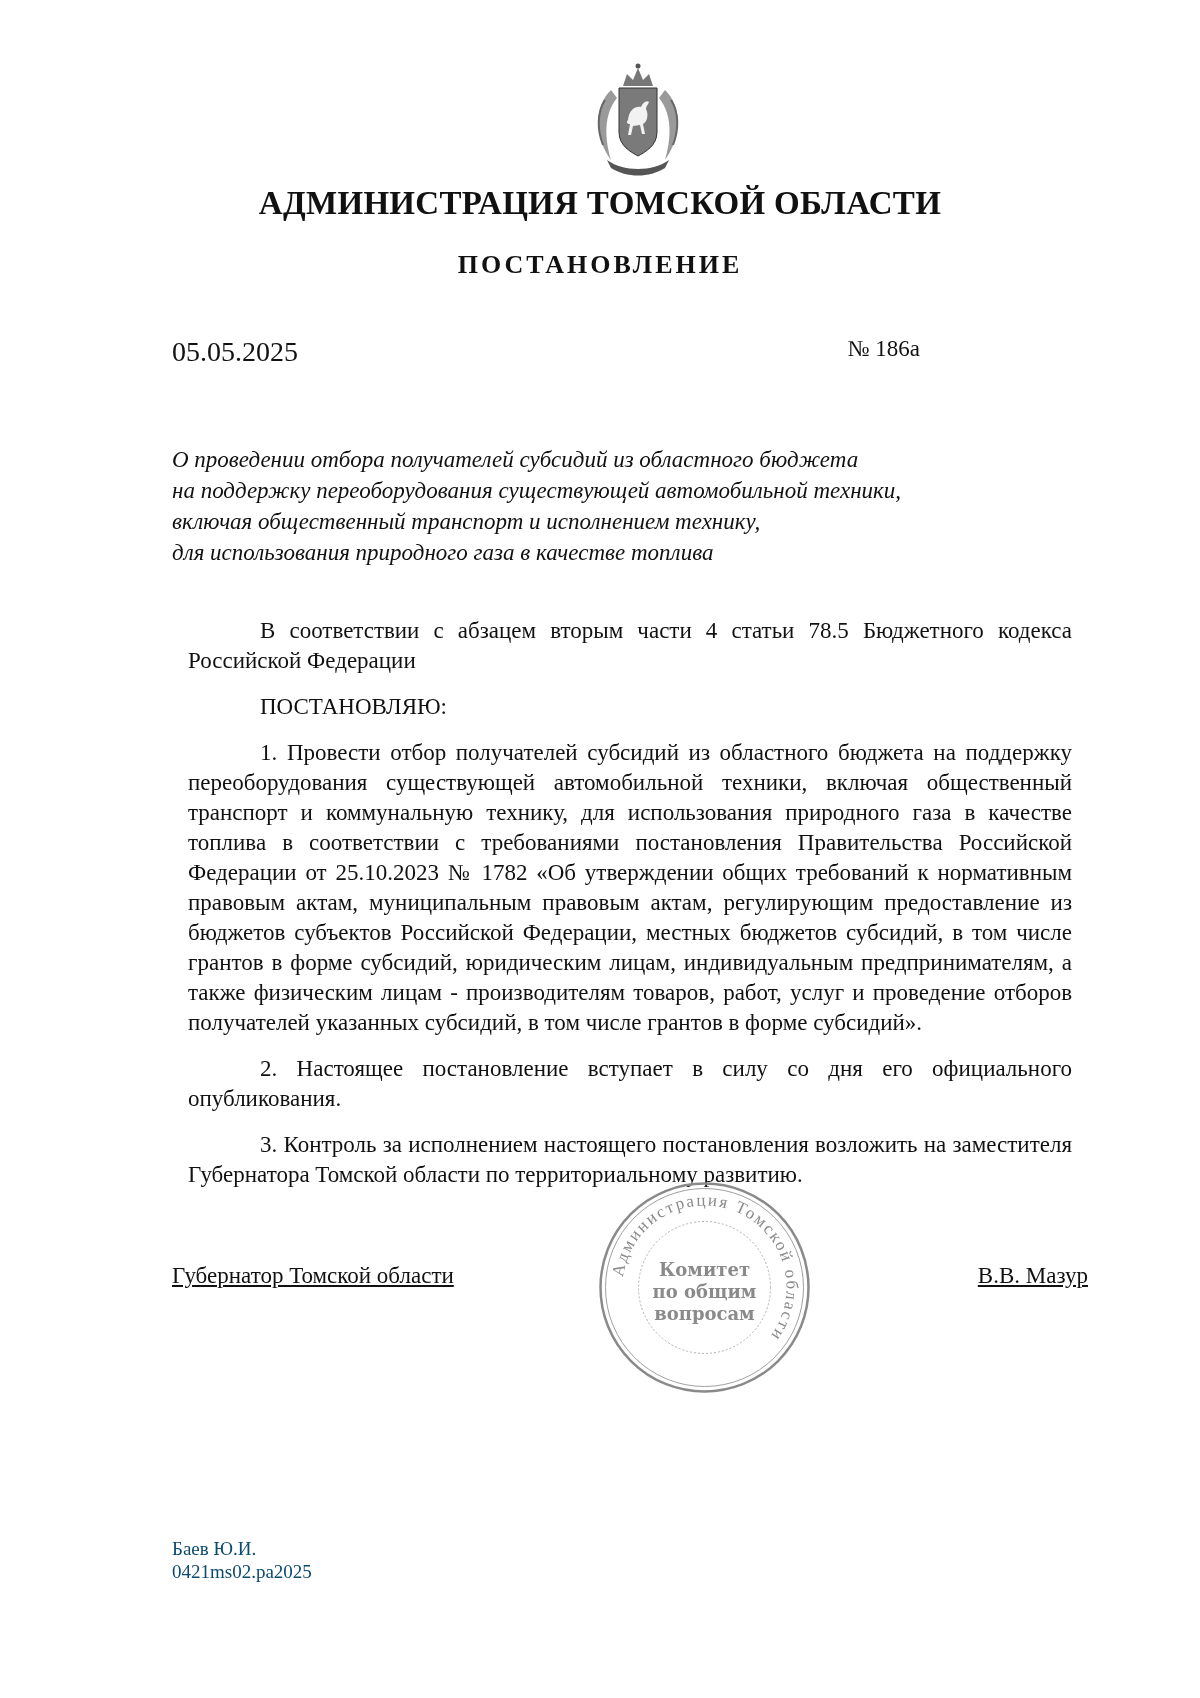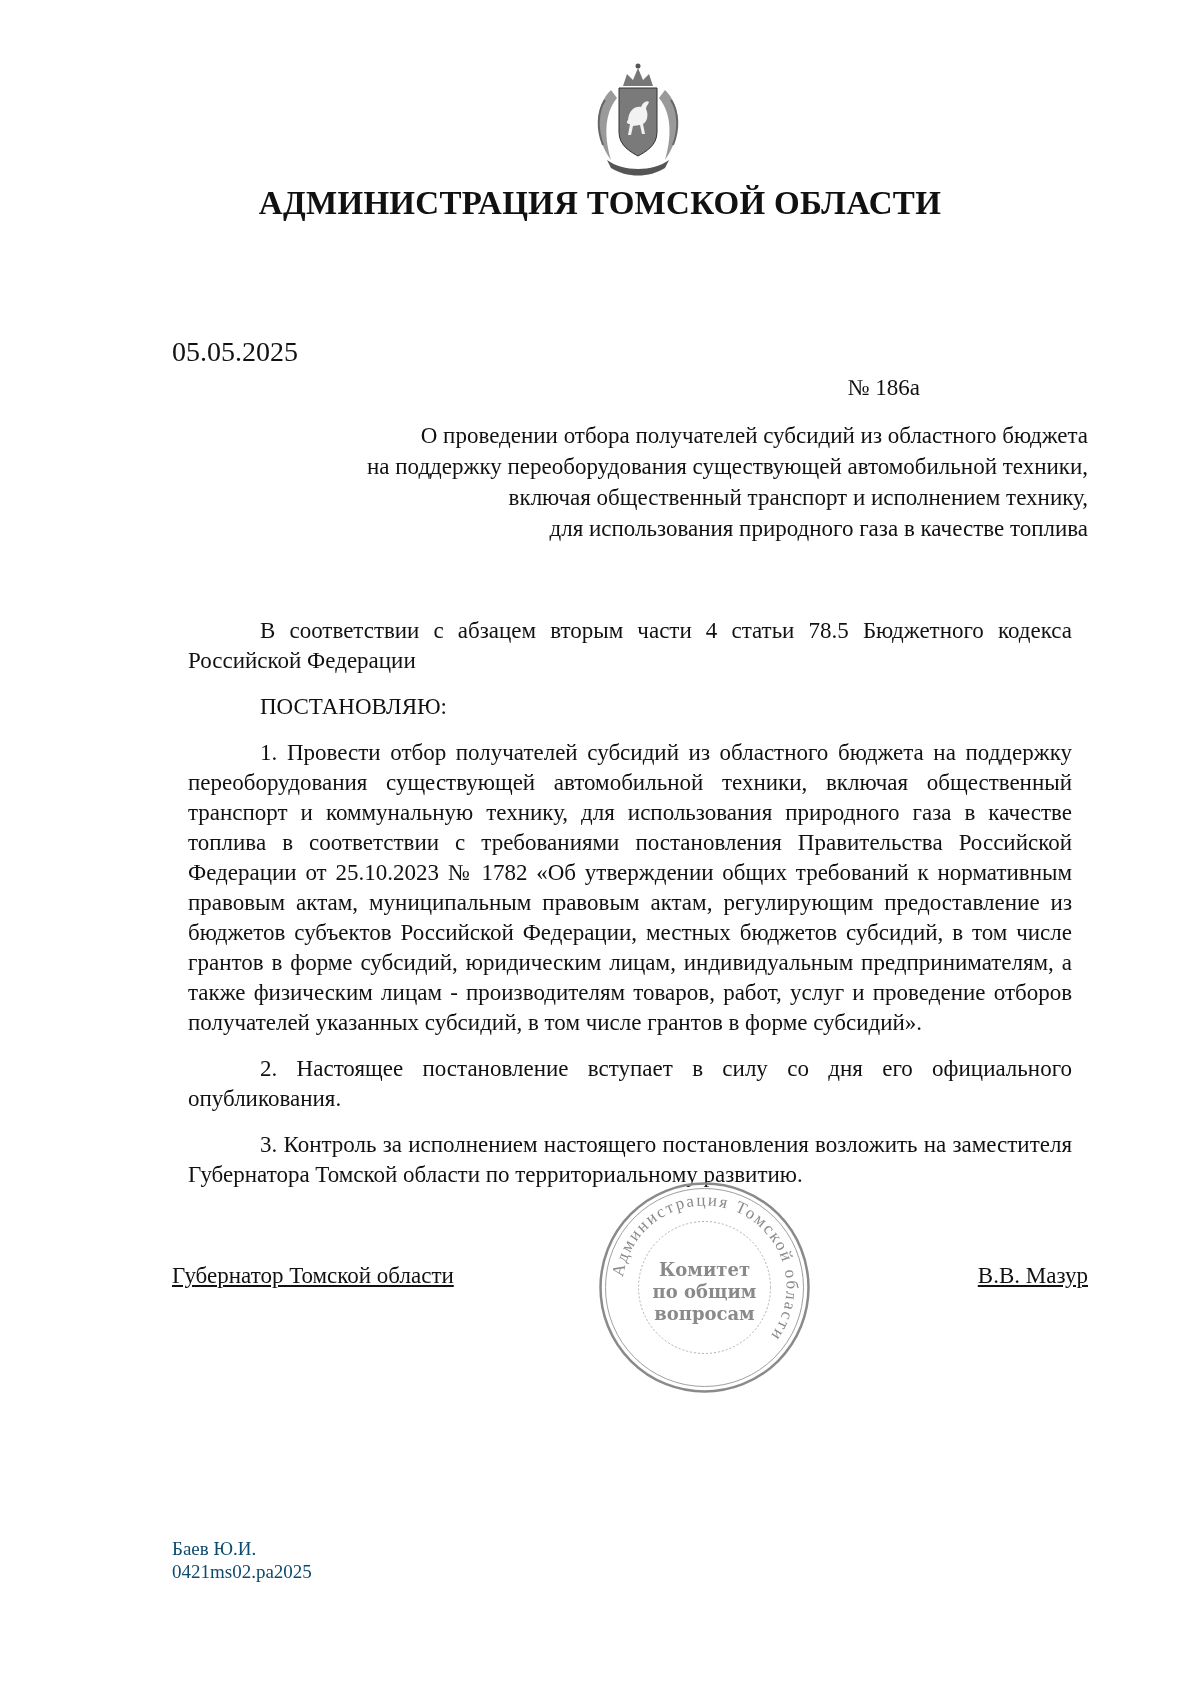--- a/index.html
+++ b/index.html
@@ -8,24 +8,24 @@
   .page { position: absolute; left: 0; top: 0; width: 1032px; height: 1698px; }
 
   .emblem { position: absolute; left: 583px; top: 60px; width: 110px; height: 120px; }
 
   .org-title { position: absolute; left: 0; width: 1200px; top: 185px; text-align: center;
                font-weight: bold; font-size: 33px; letter-spacing: 0.3px; }
   .doc-type { position: absolute; left: 0; width: 1200px; top: 250px; text-align: center;
               font-weight: bold; font-size: 26px; letter-spacing: 3px; }
 
   .date { position: absolute; left: 172px; top: 336px; font-size: 28px; }
-  .number { position: absolute; right: 112px; top: 336px; font-size: 23px; margin-top: 39px; }
+  .number { position: absolute; right: 112px; top: 336px; font-size: 23px; }
 
-  .subject { position: absolute; left: 172px; width: 916px; top: 420px; text-align: right;
-             font-size: 23px; line-height: 31px; }
+  .subject { position: absolute; left: 172px; width: 916px; top: 444px; text-align: left;
+             font-size: 23px; line-height: 31px; font-style: italic; }
   .subject div { white-space: nowrap; }
 
   .body { position: absolute; left: 172px; width: 916px; top: 600px; font-size: 23px;
           line-height: 30px; text-align: justify; }
   .body p { margin: 16px; }
   .indent { text-indent: 72px; }
 
   .sig-row { position: absolute; top: 1263px; left: 172px; width: 916px; font-size: 23px; }
   .sig-left { position: absolute; left: 0; top: 0; white-space: nowrap; text-decoration: underline; }
   .sig-right { position: absolute; right: 0; top: 0; white-space: nowrap; text-decoration: underline; }
@@ -51,20 +51,21 @@
     <circle cx="55" cy="6" r="2.5" fill="#555"></circle>
 
     <path d="M36 28 H74 V72 C74 86, 62 92, 55 96 C48 92, 36 86, 36 72 Z" fill="#7a7a7a" stroke="#333" stroke-width="1"></path>
 
     <path d="M45 60 C46 50, 52 46, 58 47 C60 42, 64 40, 66 42 C65 45, 63 46, 63 49 C66 55, 64 62, 60 64 L62 74 L59 74 L57 65 L50 66 L48 75 L45 75 L47 64 C44 64, 43 62, 45 60 Z" fill="#f2f2f2"></path>
 
     <path d="M24 100 C40 112, 70 112, 86 100 L82 108 C66 118, 44 118, 28 108 Z" fill="#555"></path>
   </svg>
 
   <div class="org-title">АДМИНИСТРАЦИЯ ТОМСКОЙ ОБЛАСТИ</div>
+  <div class="doc-type">ПОСТАНОВЛЕНИЕ</div>
 
   <div class="date">05.05.2025</div>
   <div class="number">№ 186а</div>
 
   <div class="subject">
     <div>О проведении отбора получателей субсидий из областного бюджета</div>
     <div>на поддержку переоборудования существующей автомобильной техники,</div>
     <div>включая общественный транспорт и исполнением технику,</div>
     <div>для использования природного газа в качестве топлива</div>
   </div>

